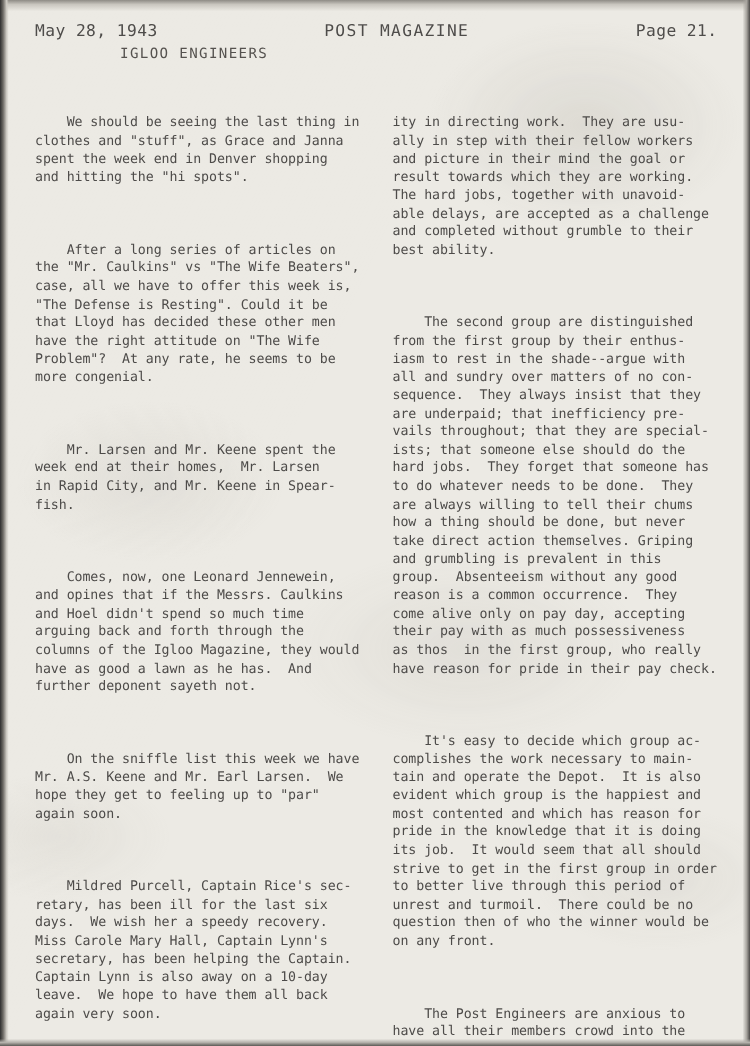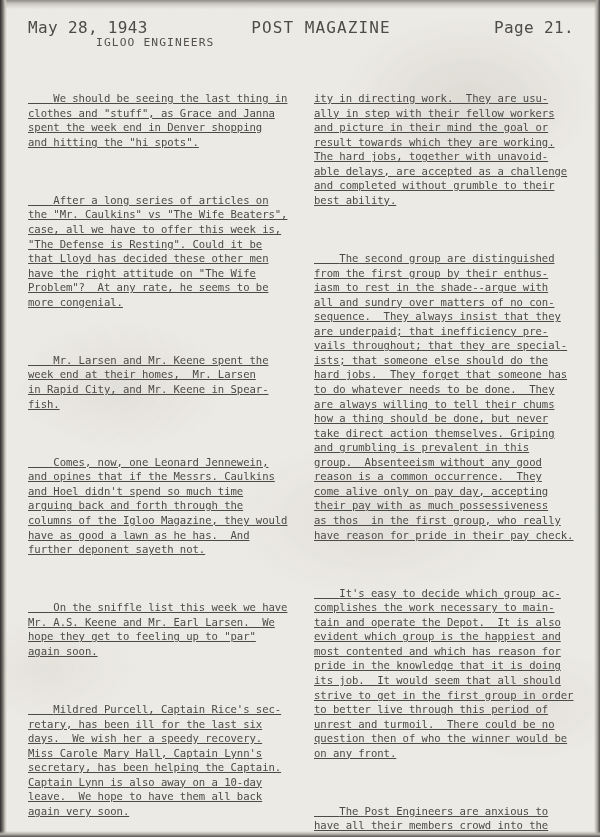--- a/index.html
+++ b/index.html
@@ -57,21 +57,21 @@
     z-index: 3;
   }
   
   .masthead {
     position: absolute;
     top: 18px; left: 0; right: 0;
     padding: 0 26px 0 28px;
     display: flex;
     justify-content: space-between;
     align-items: baseline;
-    font-size: 16px;
+    font-size: 13px;
     letter-spacing: 0.35px;
     color: #4e4c4a;
   }
   .masthead .mid { letter-spacing: 1.1px; }
   .section-heading {
     position: absolute;
     top: 36px;
     left: 96px;
     font-size: 11.3px;
     letter-spacing: 1.1px;
@@ -90,21 +90,20 @@
     width: 268px;
     font-size: 10.6px;
     line-height: 14.55px;
     letter-spacing: -0.05px;
     white-space: pre-wrap;
     color: #4d4b49;
   }
   .para {
     margin: 0 0 14.55px 0;
     text-indent: 0;
-    text-decoration: underline;
   }
   .para.tight { margin-bottom: 0; }
 </style>
 </head>
 <body>
 
 <div class="page">
 
   <div class="paper-noise"></div>
 

